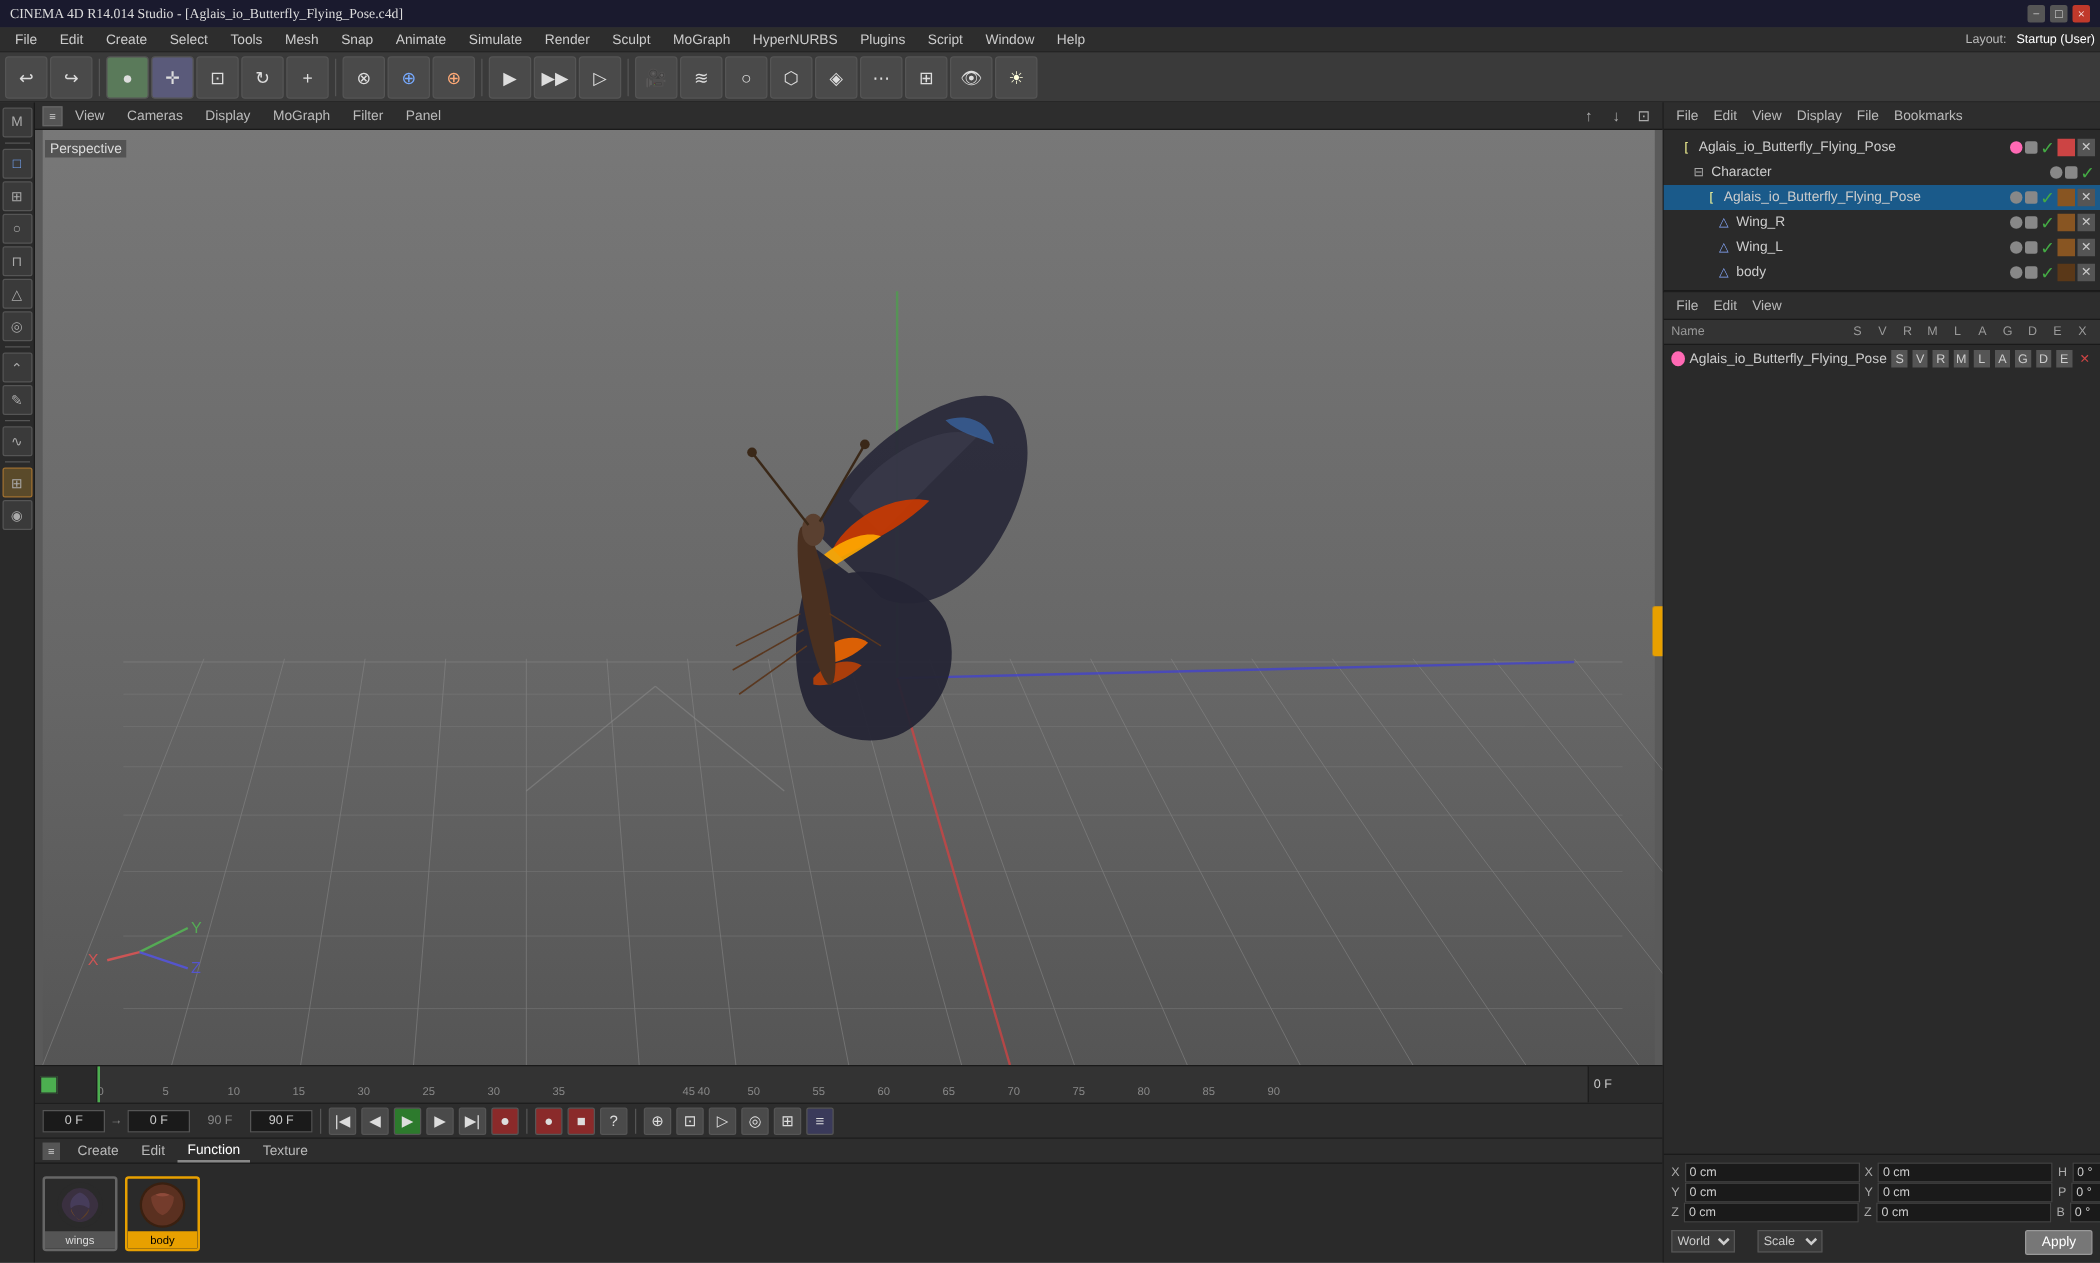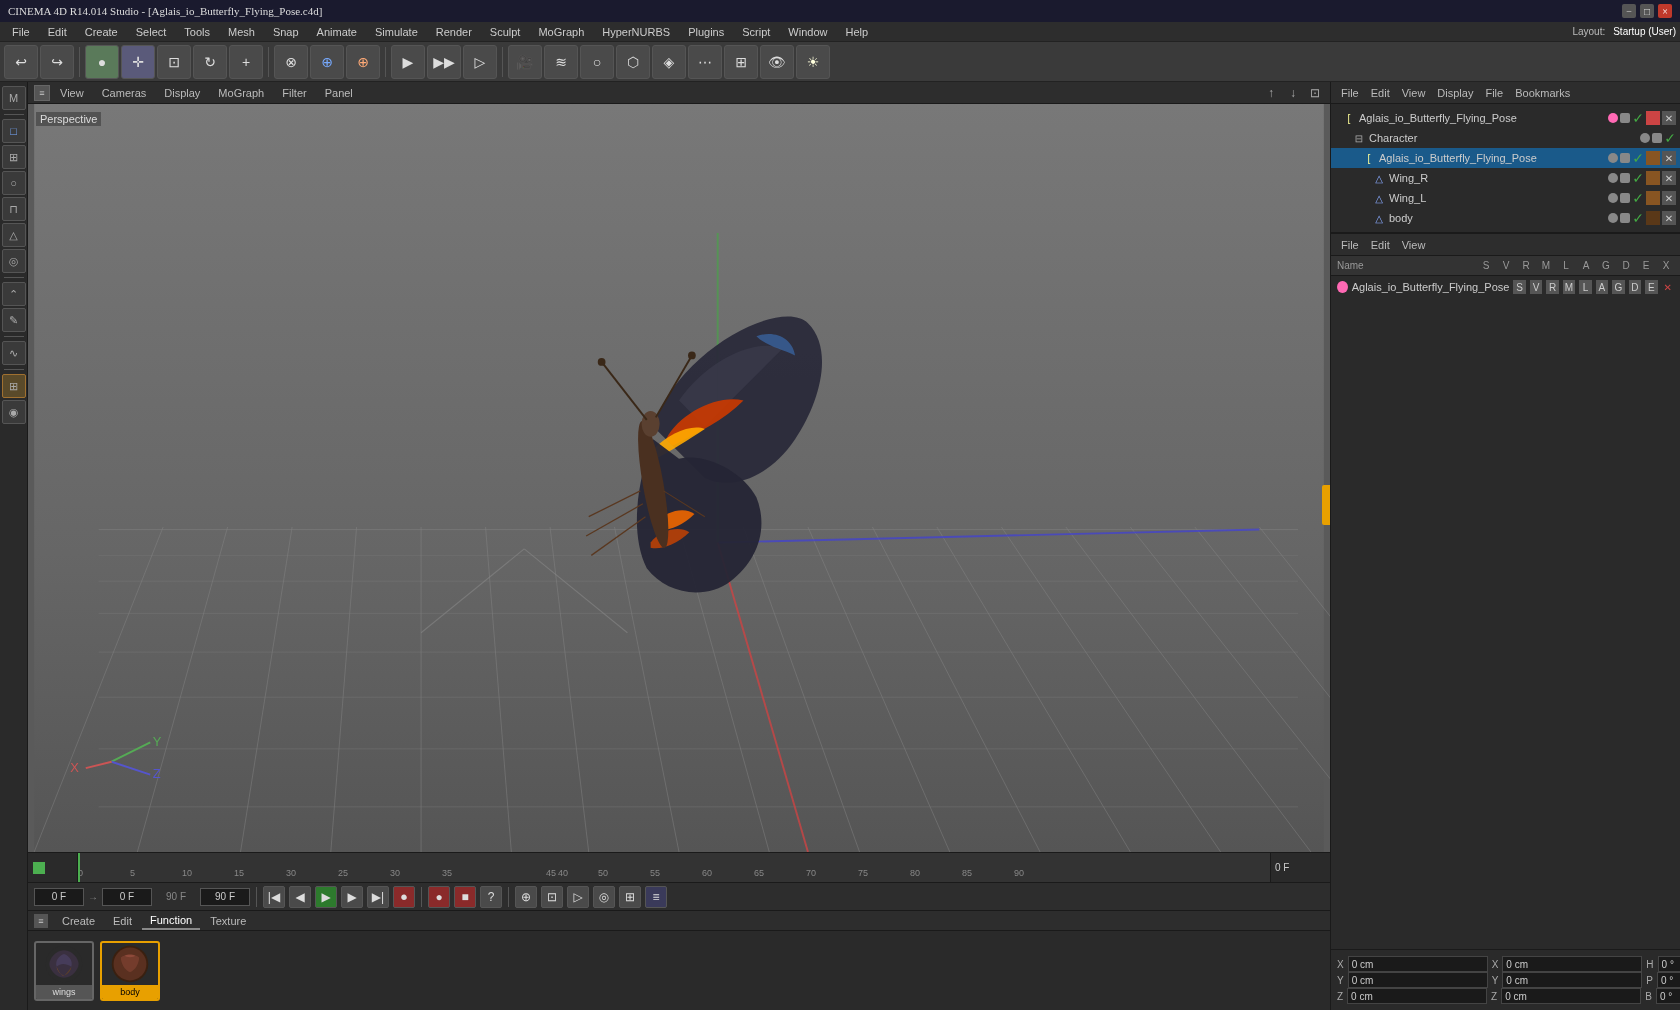--- a/index.html
+++ b/index.html
@@ -879,18 +879,33 @@
         <input class="xform-input" value="0 °" style="">
       </div>
       <div class="xform-row">
         <span class="xform-label">Z</span>
         <input class="xform-input" value="0 cm" style="">
         <span class="xform-label">Z</span>
         <input class="xform-input" value="0 cm" style="">
         <span class="xform-label">B</span>
         <input class="xform-input" value="0 °" style="">
       </div>
+      <div class="xform-row" style="margin-top:4px;">
+        <select class="coord-select">
+          <option>World</option>
+          <option>Object</option>
+          <option>Local</option>
+        </select>
+        <div style="width:10px;"></div>
+        <select class="coord-select">
+          <option>Scale</option>
+          <option>Move</option>
+          <option>Rotate</option>
+        </select>
+        <div style="flex:1;"></div>
+        <button class="apply-btn">Apply</button>
+      </div>
     </div>
   </div>
 
 </div>
 
 <div class="right-edge-tab" style="position:fixed;right:350px;top:50%;transform:translateY(-50%);"></div>
 
 </body></html>

